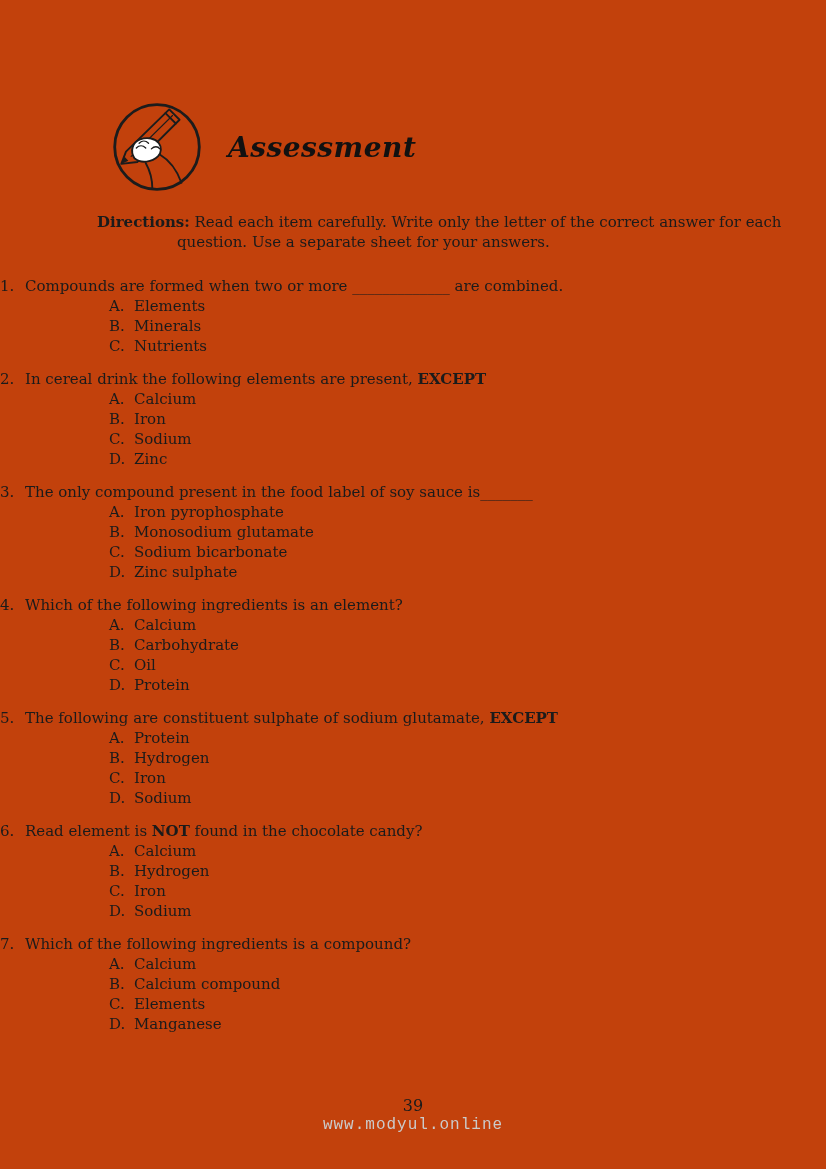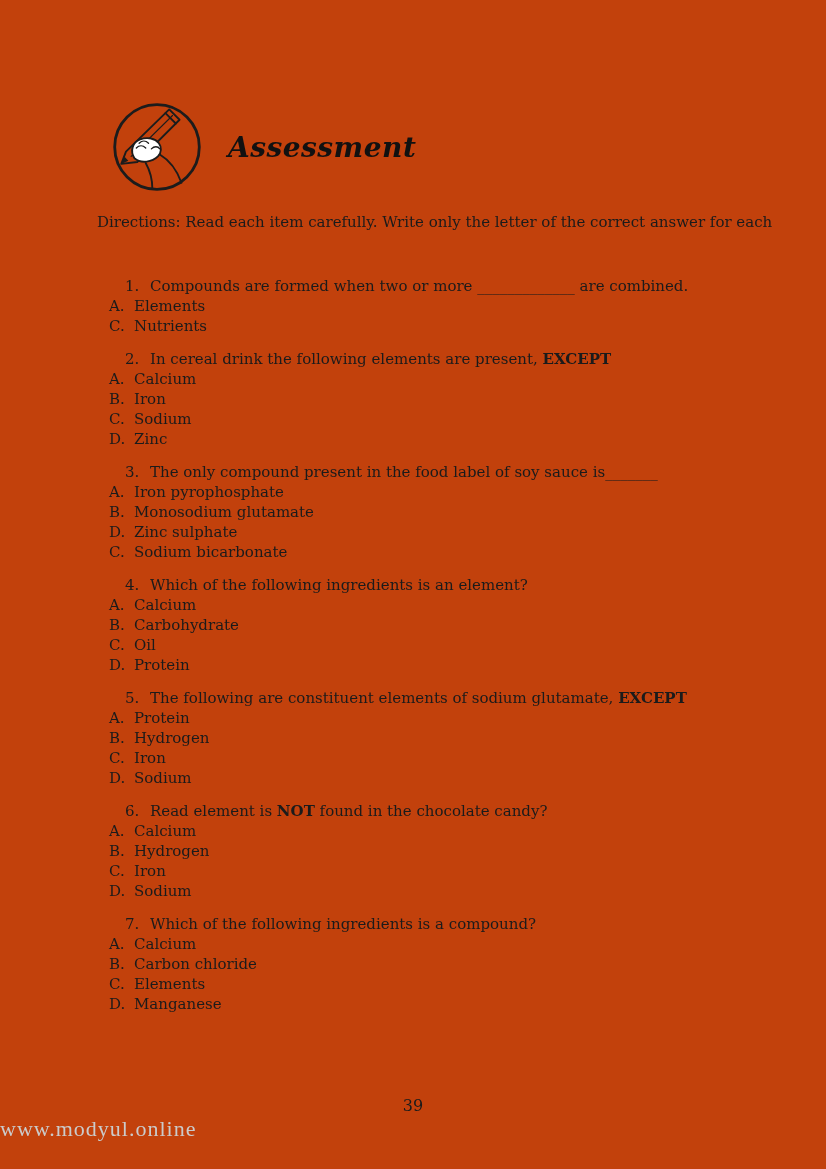--- a/index.html
+++ b/index.html
@@ -34,55 +34,55 @@
   }
   .directions {
     position: absolute;
     left: 97px;
     top: 212px;
     width: 660px;
     font-size: 15px;
     line-height: 20px;
   }
   .dir-line1 { white-space: nowrap; }
-  .dir-label { font-weight: normal; }
+  .dir-label { font-weight: bold; }
   .dir-line2 { padding-left: 80px; white-space: nowrap; }
   .questions {
     position: absolute;
     left: 0;
     top: 276px;
     width: 826px;
     font-size: 15px;
     line-height: 20px;
   }
   .question { margin-bottom: 13px; }
-  .q-line { padding-left: 125px; white-space: nowrap; }
+  .q-line { white-space: nowrap; }
   .q-num { display: inline-block; width: 25px; }
   .opt { padding-left: 109px; white-space: nowrap; }
   .opt-letter { display: inline-block; width: 25px; }
   .bold { font-weight: bold; }
   .page-number {
     position: absolute;
     top: 1096px;
     left: 0;
     width: 100%;
     text-align: center;
     font-size: 16px;
     color: #1b1b1b;
   }
   .watermark {
     position: absolute;
     top: 1116px;
     left: 0;
     width: 100%;
-    text-align: left;
-    font-size: 22px;
+    text-align: center;
+    font-size: 16px;
     letter-spacing: 1px;
     color: #cbcbcb;
-    font-family: Liberation Serif, serif;
+    font-family: Liberation Mono, monospace;
   }
 </style>
 </head>
 <body>
 
 <div class="page">
 
   <div class="header">
     <span class="icon-wrap">
       <svg viewBox="0 0 100 100" fill="none" stroke="#1c1c1c" stroke-width="2" stroke-linecap="round" stroke-linejoin="round" aria-hidden="true">
@@ -100,67 +100,69 @@
 
         <path d="M53,58 C63,64 71,74 76,88"></path>
         <path d="M38,67 C43,76 45,84 45,94"></path>
       </svg>
     </span>
     <h1 class="title">Assessment</h1>
   </div>
 
   <div class="directions">
     <div class="dir-line1"><span class="dir-label">Directions:</span><span> Read each item carefully. Write only the letter of the correct answer for each</span></div>
+    <div class="dir-line2">question. Use a separate sheet for your answers.</div>
   </div>
 
   <div class="questions">
       <div class="question">
         <div class="q-line"><span class="q-num">1.</span><span class="q-text"><span>Compounds are formed when two or more _____________ are combined.</span></span></div>
         <div class="opt"><span class="opt-letter">A.</span><span class="opt-text">Elements</span></div>
+        <div class="opt"><span class="opt-letter">B.</span><span class="opt-text">Minerals</span></div>
         <div class="opt"><span class="opt-letter">C.</span><span class="opt-text">Nutrients</span></div>
       </div>
       <div class="question">
         <div class="q-line"><span class="q-num">2.</span><span class="q-text"><span>In cereal drink the following elements are present, </span><span class="bold">EXCEPT</span></span></div>
         <div class="opt"><span class="opt-letter">A.</span><span class="opt-text">Calcium</span></div>
         <div class="opt"><span class="opt-letter">B.</span><span class="opt-text">Iron</span></div>
         <div class="opt"><span class="opt-letter">C.</span><span class="opt-text">Sodium</span></div>
         <div class="opt"><span class="opt-letter">D.</span><span class="opt-text">Zinc</span></div>
       </div>
       <div class="question">
         <div class="q-line"><span class="q-num">3.</span><span class="q-text"><span>The only compound present in the food label of soy sauce is_______</span></span></div>
         <div class="opt"><span class="opt-letter">A.</span><span class="opt-text">Iron pyrophosphate</span></div>
         <div class="opt"><span class="opt-letter">B.</span><span class="opt-text">Monosodium glutamate</span></div>
+        <div class="opt"><span class="opt-letter">C.</span><span class="opt-text">Sodium bicarbonate</span></div>
         <div class="opt"><span class="opt-letter">D.</span><span class="opt-text">Zinc sulphate</span></div>
-        <div class="opt"><span class="opt-letter">C.</span><span class="opt-text">Sodium bicarbonate</span></div>
       </div>
       <div class="question">
         <div class="q-line"><span class="q-num">4.</span><span class="q-text"><span>Which of the following ingredients is an element?</span></span></div>
         <div class="opt"><span class="opt-letter">A.</span><span class="opt-text">Calcium</span></div>
         <div class="opt"><span class="opt-letter">B.</span><span class="opt-text">Carbohydrate</span></div>
         <div class="opt"><span class="opt-letter">C.</span><span class="opt-text">Oil</span></div>
         <div class="opt"><span class="opt-letter">D.</span><span class="opt-text">Protein</span></div>
       </div>
       <div class="question">
-        <div class="q-line"><span class="q-num">5.</span><span class="q-text"><span>The following are constituent elements of sodium glutamate, </span><span class="bold">EXCEPT</span></span></div>
+        <div class="q-line"><span class="q-num">5.</span><span class="q-text"><span>The following are constituent sulphate of sodium glutamate, </span><span class="bold">EXCEPT</span></span></div>
         <div class="opt"><span class="opt-letter">A.</span><span class="opt-text">Protein</span></div>
         <div class="opt"><span class="opt-letter">B.</span><span class="opt-text">Hydrogen</span></div>
         <div class="opt"><span class="opt-letter">C.</span><span class="opt-text">Iron</span></div>
         <div class="opt"><span class="opt-letter">D.</span><span class="opt-text">Sodium</span></div>
       </div>
       <div class="question">
         <div class="q-line"><span class="q-num">6.</span><span class="q-text"><span>Read element is </span><span class="bold">NOT</span><span> found in the chocolate candy?</span></span></div>
         <div class="opt"><span class="opt-letter">A.</span><span class="opt-text">Calcium</span></div>
         <div class="opt"><span class="opt-letter">B.</span><span class="opt-text">Hydrogen</span></div>
         <div class="opt"><span class="opt-letter">C.</span><span class="opt-text">Iron</span></div>
         <div class="opt"><span class="opt-letter">D.</span><span class="opt-text">Sodium</span></div>
       </div>
       <div class="question">
         <div class="q-line"><span class="q-num">7.</span><span class="q-text"><span>Which of the following ingredients is a compound?</span></span></div>
         <div class="opt"><span class="opt-letter">A.</span><span class="opt-text">Calcium</span></div>
-        <div class="opt"><span class="opt-letter">B.</span><span class="opt-text">Carbon chloride</span></div>
+        <div class="opt"><span class="opt-letter">B.</span><span class="opt-text">Calcium compound</span></div>
         <div class="opt"><span class="opt-letter">C.</span><span class="opt-text">Elements</span></div>
         <div class="opt"><span class="opt-letter">D.</span><span class="opt-text">Manganese</span></div>
       </div>
     </div>
 
   <div class="page-number">39</div>
   <div class="watermark">www.modyul.online</div>
 
 </div>
 

